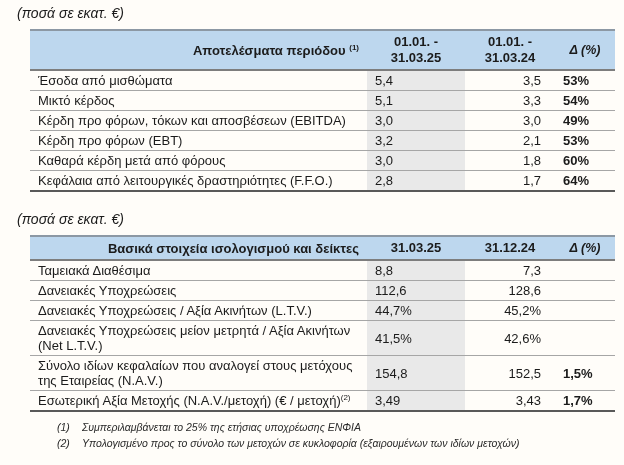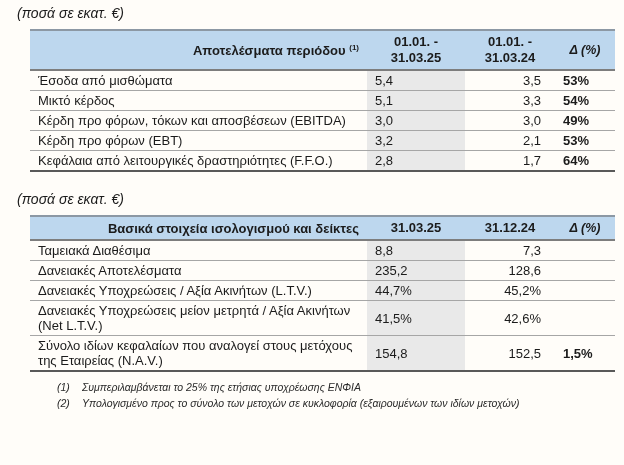--- a/index.html
+++ b/index.html
@@ -116,20 +116,26 @@
         <td class="cell-v2">3,0</td>
         <td class="cell-delta">49%</td>
       </tr>
       <tr>
         <td class="cell-label"><span>Κέρδη προ φόρων (EBT)</span></td>
         <td class="cell-v1">3,2</td>
         <td class="cell-v2">2,1</td>
         <td class="cell-delta">53%</td>
       </tr>
       <tr>
+        <td class="cell-label"><span>Καθαρά κέρδη μετά από φόρους</span></td>
+        <td class="cell-v1">3,0</td>
+        <td class="cell-v2">1,8</td>
+        <td class="cell-delta">60%</td>
+      </tr>
+      <tr>
         <td class="cell-label"><span>Κεφάλαια από λειτουργικές δραστηριότητες (F.F.O.)</span></td>
         <td class="cell-v1">2,8</td>
         <td class="cell-v2">1,7</td>
         <td class="cell-delta">64%</td>
       </tr>
     </tbody>
   </table>
 
   <p class="units-note second">(ποσά σε εκατ. €)</p>
 
@@ -149,42 +155,48 @@
       </tr>
     </thead>
     <tbody>
       <tr>
         <td class="cell-label"><span>Ταμειακά Διαθέσιμα</span></td>
         <td class="cell-v1">8,8</td>
         <td class="cell-v2">7,3</td>
         <td class="cell-delta"></td>
       </tr>
       <tr>
-        <td class="cell-label"><span>Δανειακές Αποτελέσματα</span></td>
-        <td class="cell-v1">235,2</td>
+        <td class="cell-label"><span>Δανειακές Υποχρεώσεις</span></td>
+        <td class="cell-v1">112,6</td>
         <td class="cell-v2">128,6</td>
         <td class="cell-delta"></td>
       </tr>
       <tr>
         <td class="cell-label"><span>Δανειακές Υποχρεώσεις / Αξία Ακινήτων (L.T.V.)</span></td>
         <td class="cell-v1">44,7%</td>
         <td class="cell-v2">45,2%</td>
         <td class="cell-delta"></td>
       </tr>
       <tr>
         <td class="cell-label"><span>Δανειακές Υποχρεώσεις μείον μετρητά / Αξία Ακινήτων (Net L.T.V.)</span></td>
         <td class="cell-v1">41,5%</td>
         <td class="cell-v2">42,6%</td>
         <td class="cell-delta"></td>
       </tr>
       <tr>
         <td class="cell-label"><span>Σύνολο ιδίων κεφαλαίων που αναλογεί στους μετόχους της Εταιρείας (N.A.V.)</span></td>
         <td class="cell-v1">154,8</td>
         <td class="cell-v2">152,5</td>
         <td class="cell-delta">1,5%</td>
+      </tr>
+      <tr>
+        <td class="cell-label"><span>Εσωτερική Αξία Μετοχής (N.A.V./μετοχή) (€ / μετοχή)</span><sup>(2)</sup></td>
+        <td class="cell-v1">3,49</td>
+        <td class="cell-v2">3,43</td>
+        <td class="cell-delta">1,7%</td>
       </tr>
     </tbody>
   </table>
 
   <div class="footnotes">
     <div class="footnote">
       <span class="fn-num">(1)</span>
       <span class="fn-text">Συμπεριλαμβάνεται το 25% της ετήσιας υποχρέωσης ΕΝΦΙΑ</span>
     </div>
     <div class="footnote">

